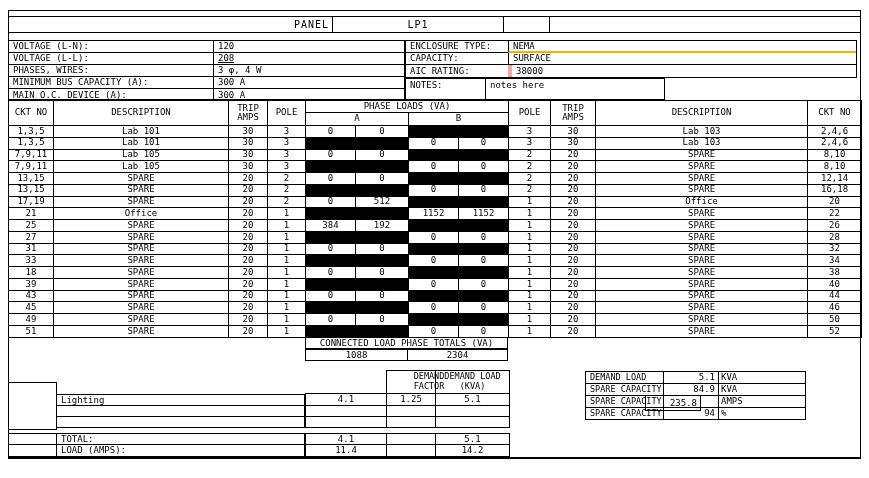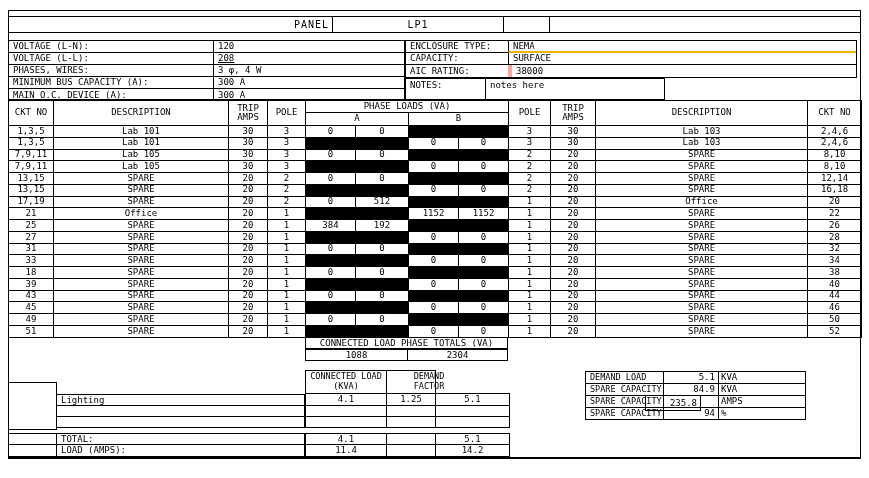--- a/index.html
+++ b/index.html
@@ -353,22 +353,22 @@
       <td>52</td>
     </tr>
         </tbody>
     </table>
   </div>
 
   <div class="abs bx cell" style="left:305px;top:337px;width:203px;height:12px;">CONNECTED LOAD PHASE TOTALS (VA)</div>
   <div class="abs bx cell" style="left:305px;top:349px;width:103px;height:12px;">1088</div>
   <div class="abs bx cell" style="left:407px;top:349px;width:101px;height:12px;">2304</div>
 
-  <div class="abs bx hdr2" style="left:305px;top:370px;width:82px;height:24px;">CONNECTED LOAD (KVA)</div>
   <div class="abs bx hdr2" style="left:386px;top:370px;width:50px;height:24px;padding-left:36px;">DEMAND FACTOR</div>
+  <div class="abs bx hdr2" style="left:435px;top:370px;width:75px;height:24px;">DEMAND LOAD (KVA)</div>
 
   <div class="abs bx" style="left:8px;top:382px;width:49px;height:48px;"></div>
 
   <div class="abs bx cell tl" style="left:56px;top:394px;width:249px;height:12px;">Lighting</div>
   <div class="abs bx cell" style="left:305px;top:393px;width:82px;height:13px;">4.1</div>
   <div class="abs bx cell" style="left:386px;top:393px;width:50px;height:13px;">1.25</div>
   <div class="abs bx cell" style="left:435px;top:393px;width:75px;height:13px;">5.1</div>
 
   <div class="abs bx" style="left:56px;top:405px;width:249px;height:12px;"></div>
   <div class="abs bx" style="left:305px;top:405px;width:82px;height:12px;"></div>

